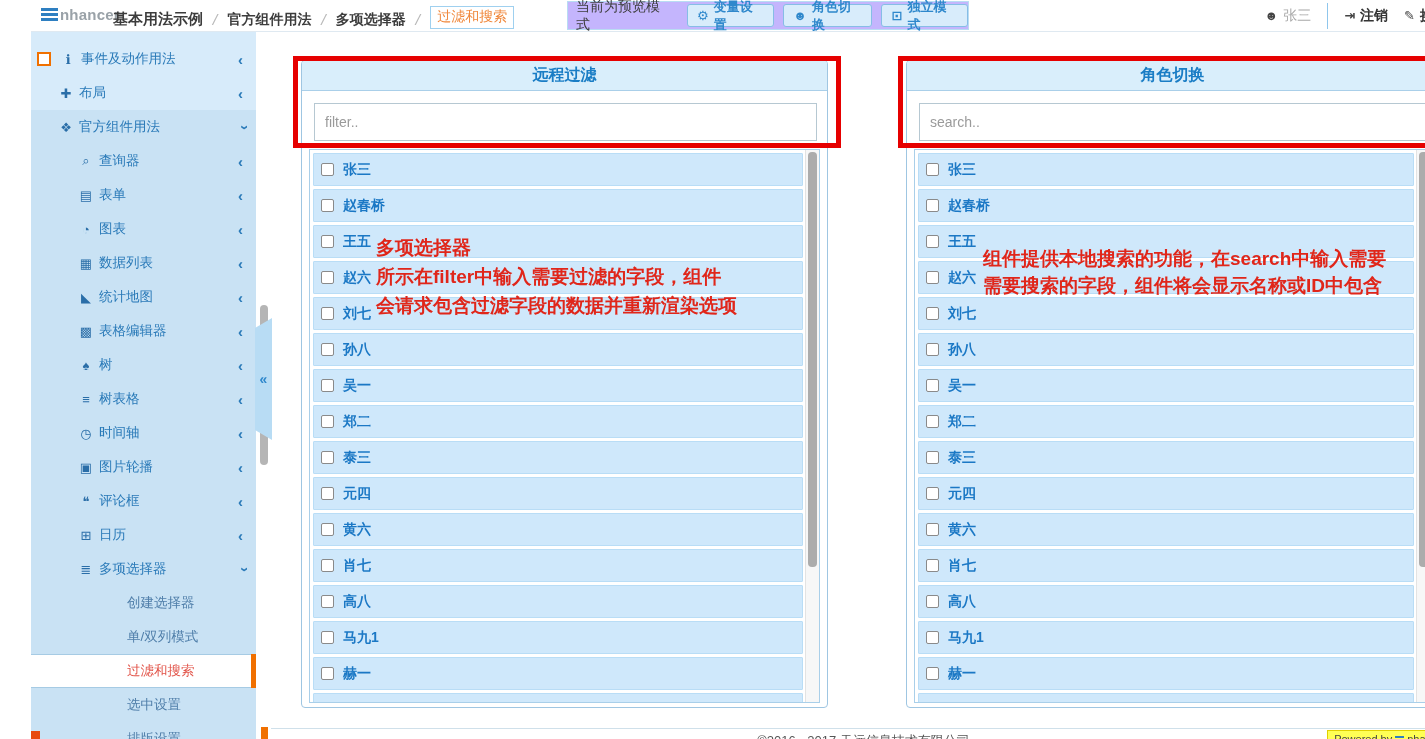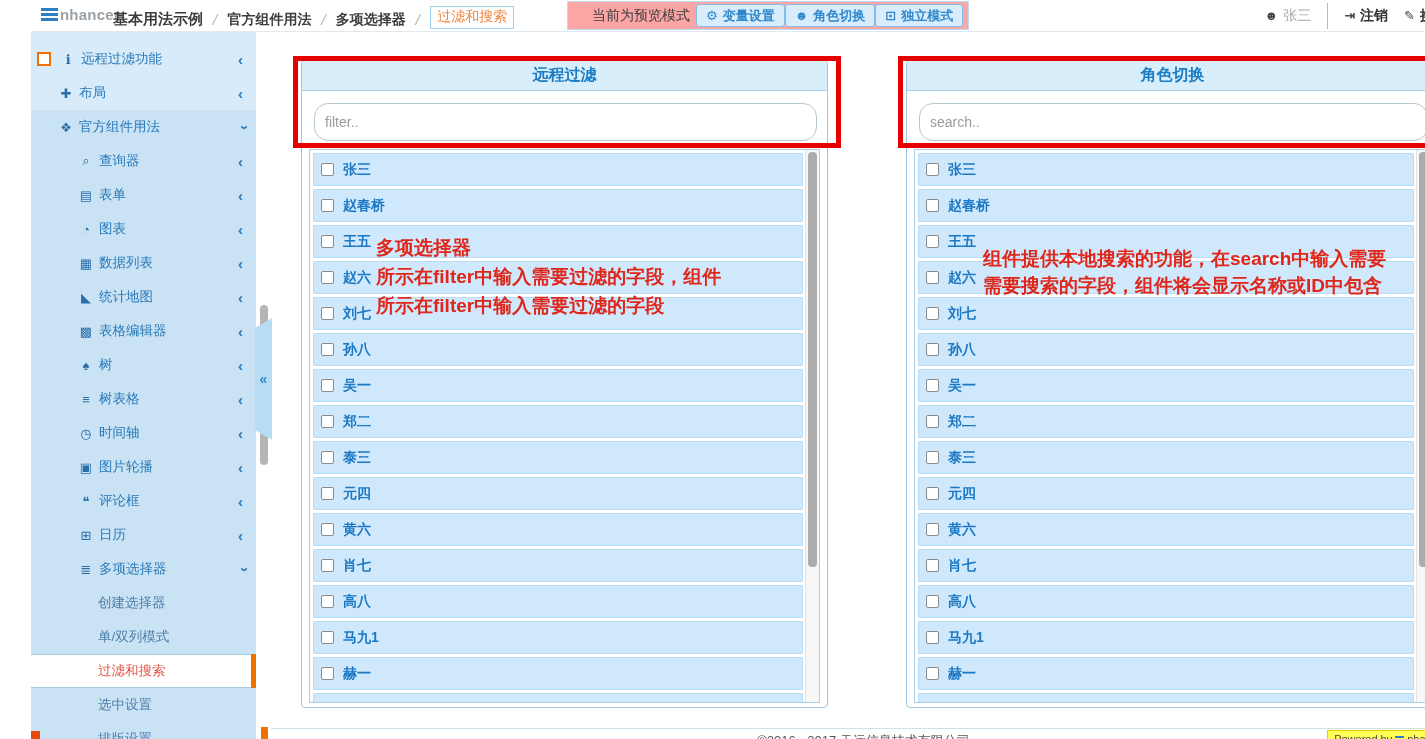--- a/index.html
+++ b/index.html
@@ -10,57 +10,57 @@
   .header { position:absolute; left:0; top:0; width:1425px; height:32px; background:#fff; border-bottom:1px solid #dfe9f1; z-index:20; }
   .logo { position:absolute; left:10px; top:6px; display:flex; align-items:center; gap:2px; }
   .hamburger { display:inline-block; width:17px; height:13px;
     background:linear-gradient(to bottom,#2e7fc1 0 3px,transparent 3px 5px,#2e7fc1 5px 8px,transparent 8px 10px,#2e7fc1 10px 13px); }
   .logo-text { font-size:15px; font-weight:bold; color:#9aa2a8; letter-spacing:.2px; }
   .breadcrumb { position:absolute; left:82px; top:6px; display:flex; align-items:flex-end; font-size:14px; color:#444;font-family:Liberation Mono, monospace; }
   .crumb { font-weight:bold; color:#3c3c3c; }
   .crumb.first { font-size:15px; }
   .crumb-sep { color:#b9b9b9; margin:0 8px; font-weight:normal; }
   .crumb-active { color:#f0883c; border:1px solid #9fd0ef; padding:1px 6px 2px 6px; font-weight:normal; }
-  .mode-box { position:absolute; left:536px; top:1px; width:402px; height:29px; border:1px solid #b9dcf3; display:flex; align-items:center; padding-left:24px; background:#fca5a5; }
+  .mode-box { position:absolute; left:536px; top:1px; width:402px; height:29px; border:1px solid #b9dcf3; display:flex; align-items:center; padding-left:8px; gap:9px; background:#c4b5fd; }
   .mode-text { font-size:14px; color:#3d3d3d; margin-right:6px; }
   .hbtn { display:inline-flex; align-items:center; gap:5px; height:23px; padding:0 9px; background:#d8ecfb; border:1px solid #86bde6; border-radius:3px; color:#2f88cc; font-size:13px; font-weight:bold; cursor:pointer; }
   .hbtn .ic { font-size:13px; }
   .header-right { position:absolute; right:8px; top:0; height:31px; display:flex; align-items:center; gap:16px; }
   .hr-item { display:flex; align-items:center; gap:5px; font-size:14px; font-weight:bold; color:#333; }
   .hr-item .ic { color:#444; font-size:13px; }
   .user-name { color:#a9a9a9; font-weight:normal; }
   .v-divider { width:1px; height:26px; background:#8fc6ec; }
 
   
   .sidebar { position:absolute; left:0; top:32px; width:240px; height:707px; z-index:5; }
   .side-bg { position:absolute; left:0; top:0; width:225px; height:707px; background:#d7ebfa; }
   .side-items { position:absolute; left:0; top:10px; width:225px; }
   .side-item { position:relative; height:34px; display:flex; align-items:center; font-size:13.5px; color:#2a7ab8; cursor:pointer; }
   .side-item.in-group { background:#c9e2f4; }
   .side-item.lvl1 { padding-left:26px; }
   .side-item.lvl1.has-extra { padding-left:6px; }
   .side-item.lvl2 { padding-left:46px; }
-  .side-item.lvl3 { padding-left:67px; color:#4f7ea9; }
+  .side-item.lvl3 { padding-left:96px; color:#4f7ea9; }
   .side-icon { width:18px; margin-right:4px; font-size:13px; color:#2a6ea8; text-align:center; }
   .expand-box { width:14px; height:14px; border:2px solid #f07000; background:#fff; margin-right:8px; flex:none; }
   .chev { position:absolute; right:13px; font-size:15px; font-weight:bold; color:#2a7ab8; }
   .chev.down { transform:rotate(-90deg); right:11px; }
   .side-item.active { background:#fff; color:#e25449; border-top:1px solid #a6cbe4; border-bottom:1px solid #a6cbe4; }
   .side-item.active::after { content:""; position:absolute; right:0; top:-1px; bottom:-1px; width:5px; background:#f07000; }
   .side-scroll-thumb { position:absolute; left:229px; top:273px; width:8px; height:160px; background:#b5b5b5; border-radius:4px; }
   .collapse-handle { position:absolute; left:224px; top:286px; width:17px; height:122px; background:#b8dcf4; clip-path:polygon(0 10px,100% 0,100% 100%,0 calc(100% - 10px)); display:flex; align-items:center; justify-content:center; color:#2f88cc; font-weight:bold; font-size:14px; cursor:pointer; }
   .scroll-accent { position:absolute; left:230px; top:695px; width:7px; height:12px; background:#f07000; }
   .corner-accent { position:absolute; left:0; top:731px; width:9px; height:8px; background:#e8490f; z-index:30; }
 
   
   .panel { position:absolute; top:60px; height:648px; background:#fff; border:1px solid #9fc6e2; border-radius:4px; z-index:1; }
   .panel.left { left:270px; width:527px; }
   .panel.right { left:875px; width:533px; }
   .panel-header { height:30px; background:#d9eefb; border-bottom:1px solid #aacfe9; border-radius:3px 3px 0 0; display:flex; align-items:center; justify-content:center; font-size:16px; font-weight:bold; color:#1a7dc5; }
-  .panel-input { display:block; margin:12px 10px 8px 12px; width:calc(100% - 22px); height:38px; border:1px solid #b6c8d2; border-radius:14px; font-size:14px; padding:0 10px; color:#333; font-family:inherit; outline:none; }
+  .panel-input { display:block; margin:12px 10px 8px 12px; width:calc(100% - 22px); height:38px; border:1px solid #b6c8d2; border-radius:0; font-size:14px; padding:0 10px; color:#333; font-family:inherit; outline:none; }
   .panel-input::placeholder { color:#9a9a9a; }
   .option-box { margin:0 7px 6px 7px; height:554px; border:1px solid #a9cfe9; display:flex; overflow:hidden; background:#fff; }
   .option-rows { flex:1; padding:3px 2px 0 3px; overflow:hidden; }
   .option-row { height:33px; margin-bottom:3px; background:#cfe8fb; border:1px solid #b9ddf6; border-radius:1px; display:flex; align-items:center; padding-left:7px; cursor:pointer; }
   .checkbox { width:13px; height:13px; background:#fff; border:1px solid #8a8a8a; border-radius:2px; margin-right:9px; flex:none; }
   .option-label { font-size:14px; font-weight:bold; color:#1b78c5; }
   .vscroll { width:14px; background:#f7f7f7; border-left:1px solid #e3e3e3; position:relative; }
   .vscroll-thumb { position:absolute; left:2px; top:2px; width:9px; height:415px; background:#acacac; border-radius:4px; }
 
   
@@ -128,21 +128,21 @@
       </span>
     </div>
   </div>
 
   <div class="sidebar">
     <div class="side-bg"></div>
     <div class="side-items" id="sidebar-items">
         <div class="side-item lvl1 has-extra">
           <span class="expand-box"></span>
           <span class="side-icon">ℹ</span>
-          <span class="side-label">远程过滤功能</span>
+          <span class="side-label">事件及动作用法</span>
           <span class="chev">‹</span>
         </div>
         <div class="side-item lvl1">
           <span class="side-icon">✚</span>
           <span class="side-label">布局</span>
           <span class="chev">‹</span>
         </div>
         <div class="side-item lvl1 in-group">
           <span class="side-icon">❖</span>
           <span class="side-label">官方组件用法</span>
@@ -383,21 +383,21 @@
         <div class="vscroll-thumb"></div>
       </div>
     </div>
   </div>
 
   <div class="hl-rect left"></div>
   <div class="hl-rect right"></div>
   <div class="annotation left">
     <div>多项选择器</div>
     <div>所示在filter中输入需要过滤的字段，组件</div>
-    <div>所示在filter中输入需要过滤的字段</div>
+    <div>会请求包含过滤字段的数据并重新渲染选项</div>
   </div>
   <div class="annotation right">
     <div>组件提供本地搜索的功能，在search中输入需要</div>
     <div>需要搜索的字段，组件将会显示名称或ID中包含</div>
   </div>
 
   <div class="footer-line"></div>
   <div class="footer-copy">©2016 - 2017 天远信息技术有限公司</div>
   <div class="powered-badge">
     <span>Powered by</span>

